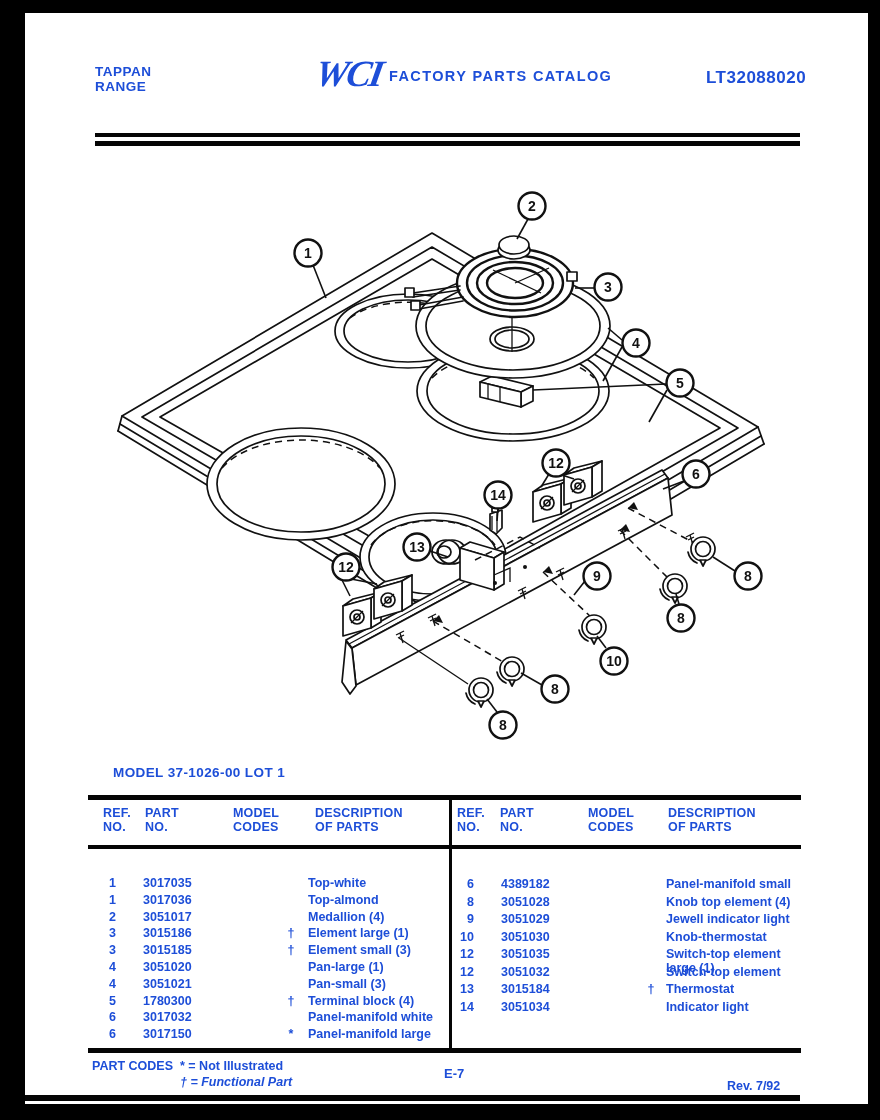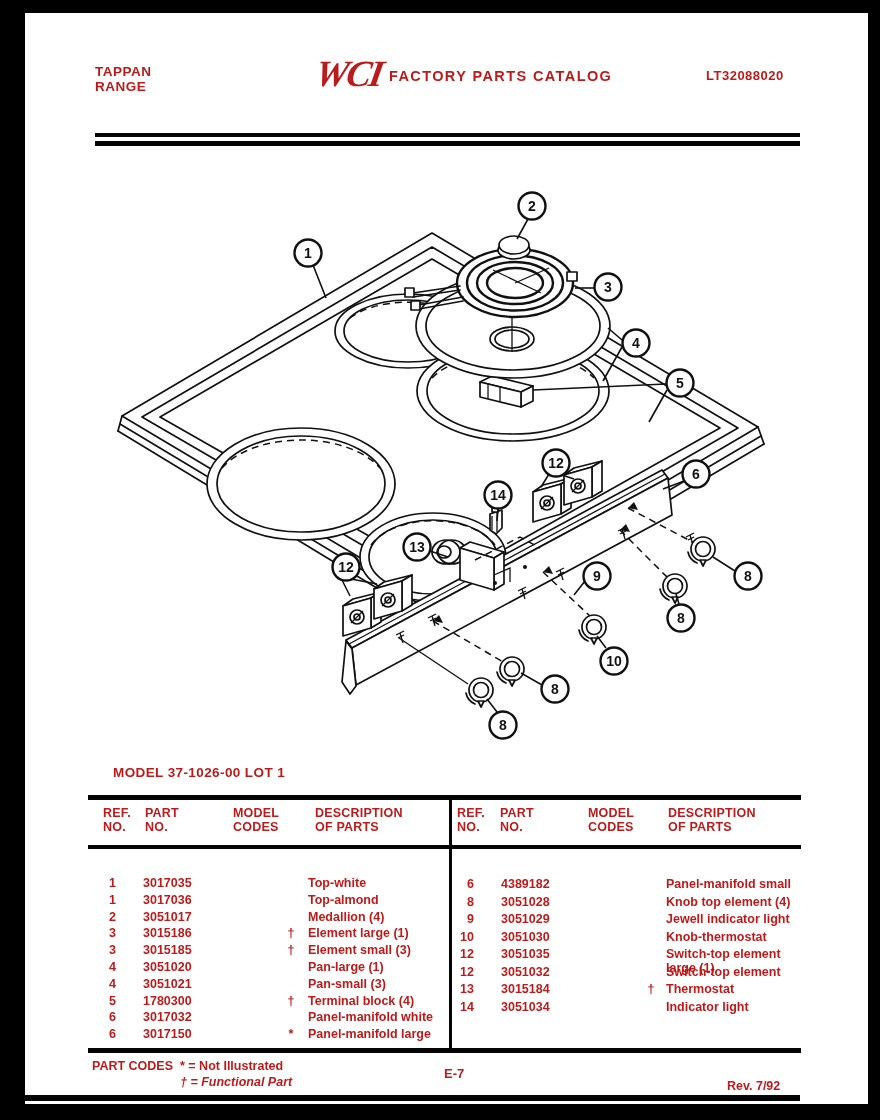--- a/index.html
+++ b/index.html
@@ -1,25 +1,25 @@
 <!DOCTYPE html>
 <html><head>
 <meta charset="utf-8">
 <style>
   html,body{margin:0;padding:0;background:#fff;}
   .page{position:relative;width:880px;height:1120px;background:#fff;overflow:hidden;
-        font-family:"Liberation Sans",sans-serif;color:#b91c1c;font-weight:700;}
+        font-family:"Liberation Sans",sans-serif;color:#1d4ed8;font-weight:700;}
   .abs{position:absolute;}
   .bar{position:absolute;background:#000;}
   
   .brand{font-size:13.5px;line-height:15px;letter-spacing:.5px;}
   .wci-logo{font-family:"Liberation Serif",serif;font-style:italic;font-weight:700;
             font-size:37px;transform:skewX(-10deg);letter-spacing:-2px;}
   .cat-title{font-size:14.5px;letter-spacing:1.4px;}
-  .doc-num{font-size:13px;letter-spacing:.5px;}
+  .doc-num{font-size:17px;letter-spacing:.5px;}
   .rule{position:absolute;background:#050505;}
   
   .model-line{font-size:13.5px;letter-spacing:.4px;padding-left:20px;}
   .th{font-size:12.5px;line-height:14px;letter-spacing:.2px;}
   .rows{position:absolute;font-size:12.5px;}
   .prow{position:relative;height:16.8px;white-space:nowrap;}
   #right-rows .prow{height:17.5px;}
   .prow.tall{height:33px;}
   .c-ref{position:absolute;left:0;width:22px;text-align:right;}
   .c-part{position:absolute;left:49px;}

